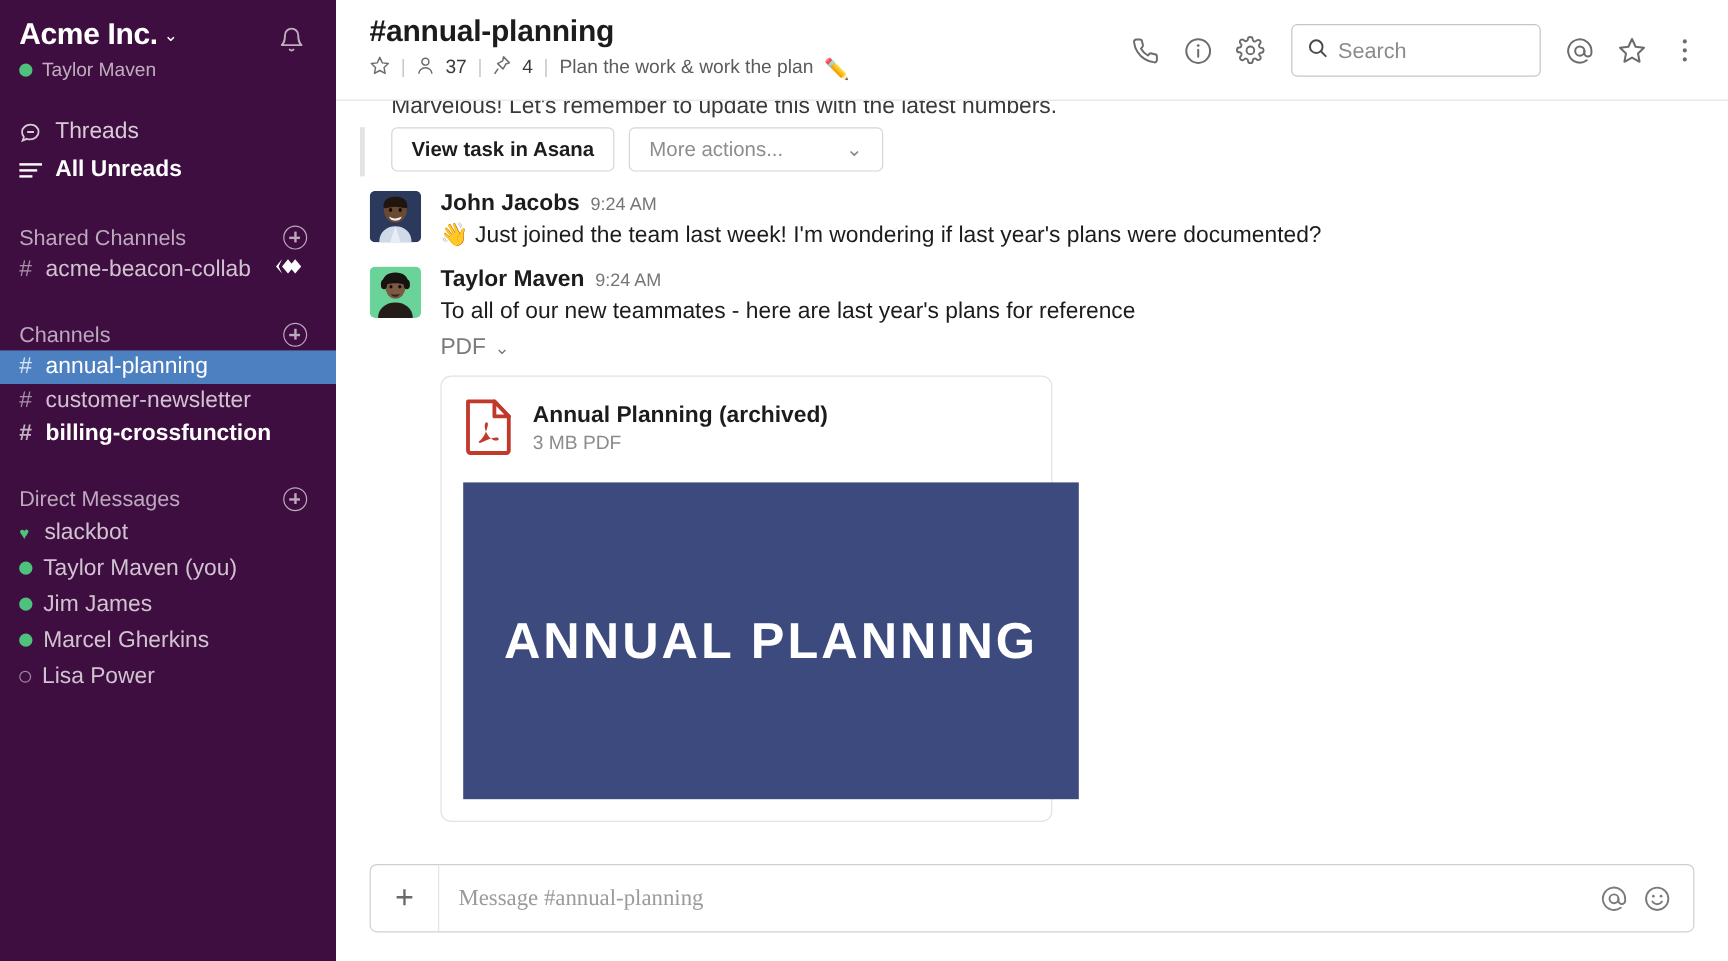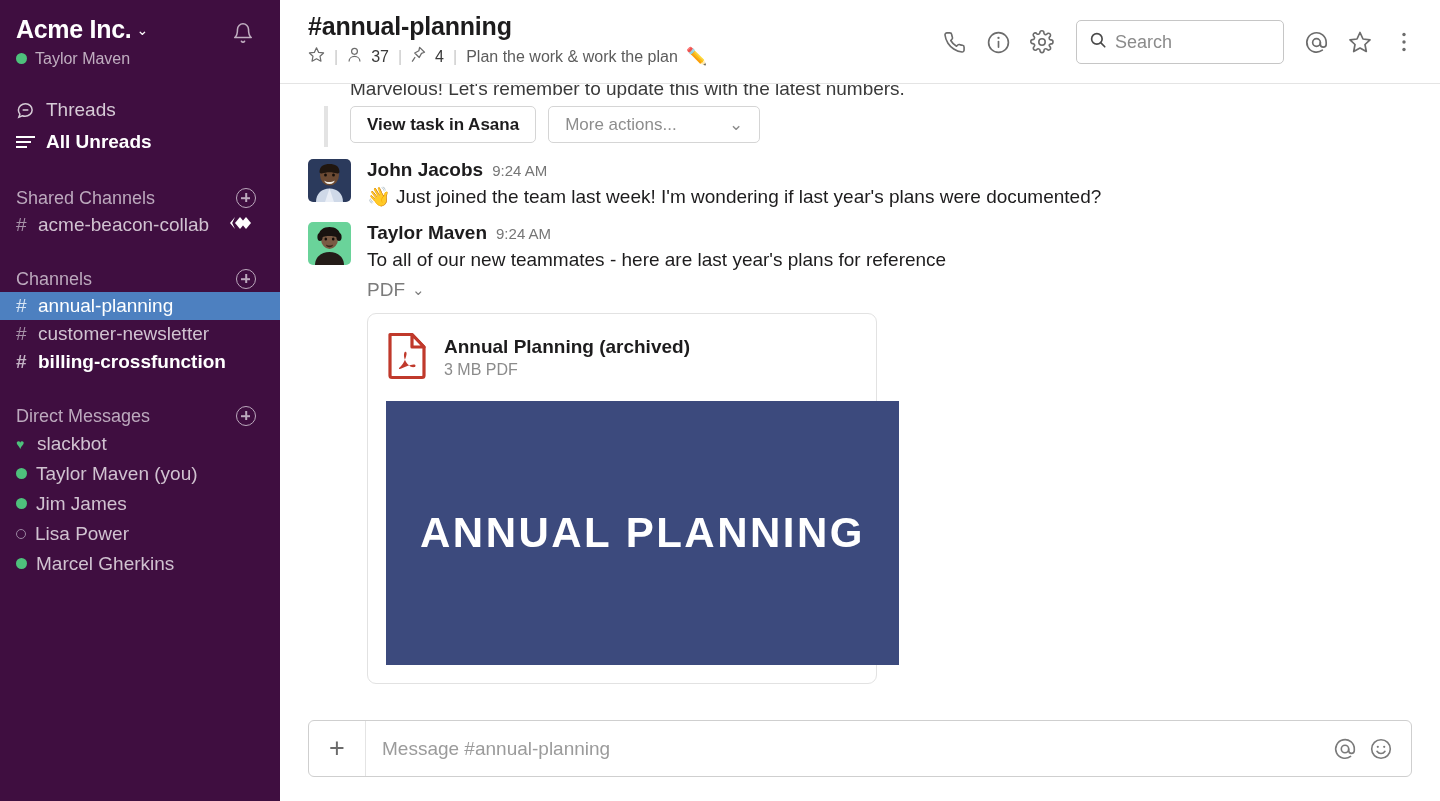--- a/index.html
+++ b/index.html
@@ -127,21 +127,21 @@
   .search-box {
     width: 208px; height: 44px; border: 1px solid #c6c6c6; border-radius: 5px;
     display: flex; align-items: center; gap: 8px; padding: 0 12px;
     margin: 0 10px 0 12px; background: #fff; cursor: text;
   }
   .search-placeholder { color: #8b8b8b; font-size: 18px; }
 
   
   .msgs { flex: 1; overflow: hidden; position: relative; padding: 0 0 0 0; }
 
-  .attach-block { padding: 0 0 0 44px; margin-top: -6px; }
+  .attach-block { padding: 0 0 0 20px; margin-top: -6px; }
   .truncated-line {
     font-size: 19px; color: #3a3a3a;
     padding-left: 26px; position: relative; height: 20px; overflow:hidden;
     white-space: nowrap;
   }
   .asana-bar {
     border-left: 4px solid #e3e3e3; padding-left: 22px; margin-top: 8px;
     display: flex; gap: 12px; align-items: center; padding-bottom: 4px;
   }
   .btn {
@@ -188,21 +188,21 @@
     height: 57px; border: 1px solid #cfcfcf; border-radius: 6px;
     display: flex; align-items: center; background: #fff;
   }
   .composer-plus {
     width: 57px; height: 100%; display: flex; align-items: center; justify-content: center;
     border-right: 1px solid #e4e4e4; cursor: pointer;
     font-size: 27px; color: #6b6b6b; font-weight: 300;
   }
   .composer-input {
     flex: 1; border: none; outline: none; font-size: 19px; color: #1d1c1d;
-    padding: 0 16px; font-family: Liberation Sans, sans-serif; background: transparent;
+    padding: 0 16px; font-family: Liberation Serif, serif; background: transparent;
   }
   .composer-input::placeholder { color: #9b9b9b; }
   .composer-icons { display: flex; gap: 8px; padding-right: 16px; }
   .cicon { width: 28px; height: 28px; display:flex; align-items:center; justify-content:center; cursor:pointer; }
 </style>
 </head>
 <body>
 
 <div id="app">
 
@@ -290,26 +290,26 @@
       </div>
       <div class="dm-row">
         <span class="presence-dot"></span>
         <span>Taylor Maven (you)</span>
       </div>
       <div class="dm-row">
         <span class="presence-dot"></span>
         <span>Jim James</span>
       </div>
       <div class="dm-row">
+        <span class="presence-dot"></span>
+        <span>Marcel Gherkins</span>
+      </div>
+      <div class="dm-row">
         <span class="presence-ring"></span>
         <span>Lisa Power</span>
-      </div>
-      <div class="dm-row">
-        <span class="presence-dot"></span>
-        <span>Marcel Gherkins</span>
       </div>
     </div>
   </div>
 
   <div id="main">
 
     <div class="chan-header">
       <div>
         <div class="chan-title">#annual-planning</div>
         <div class="chan-meta">

